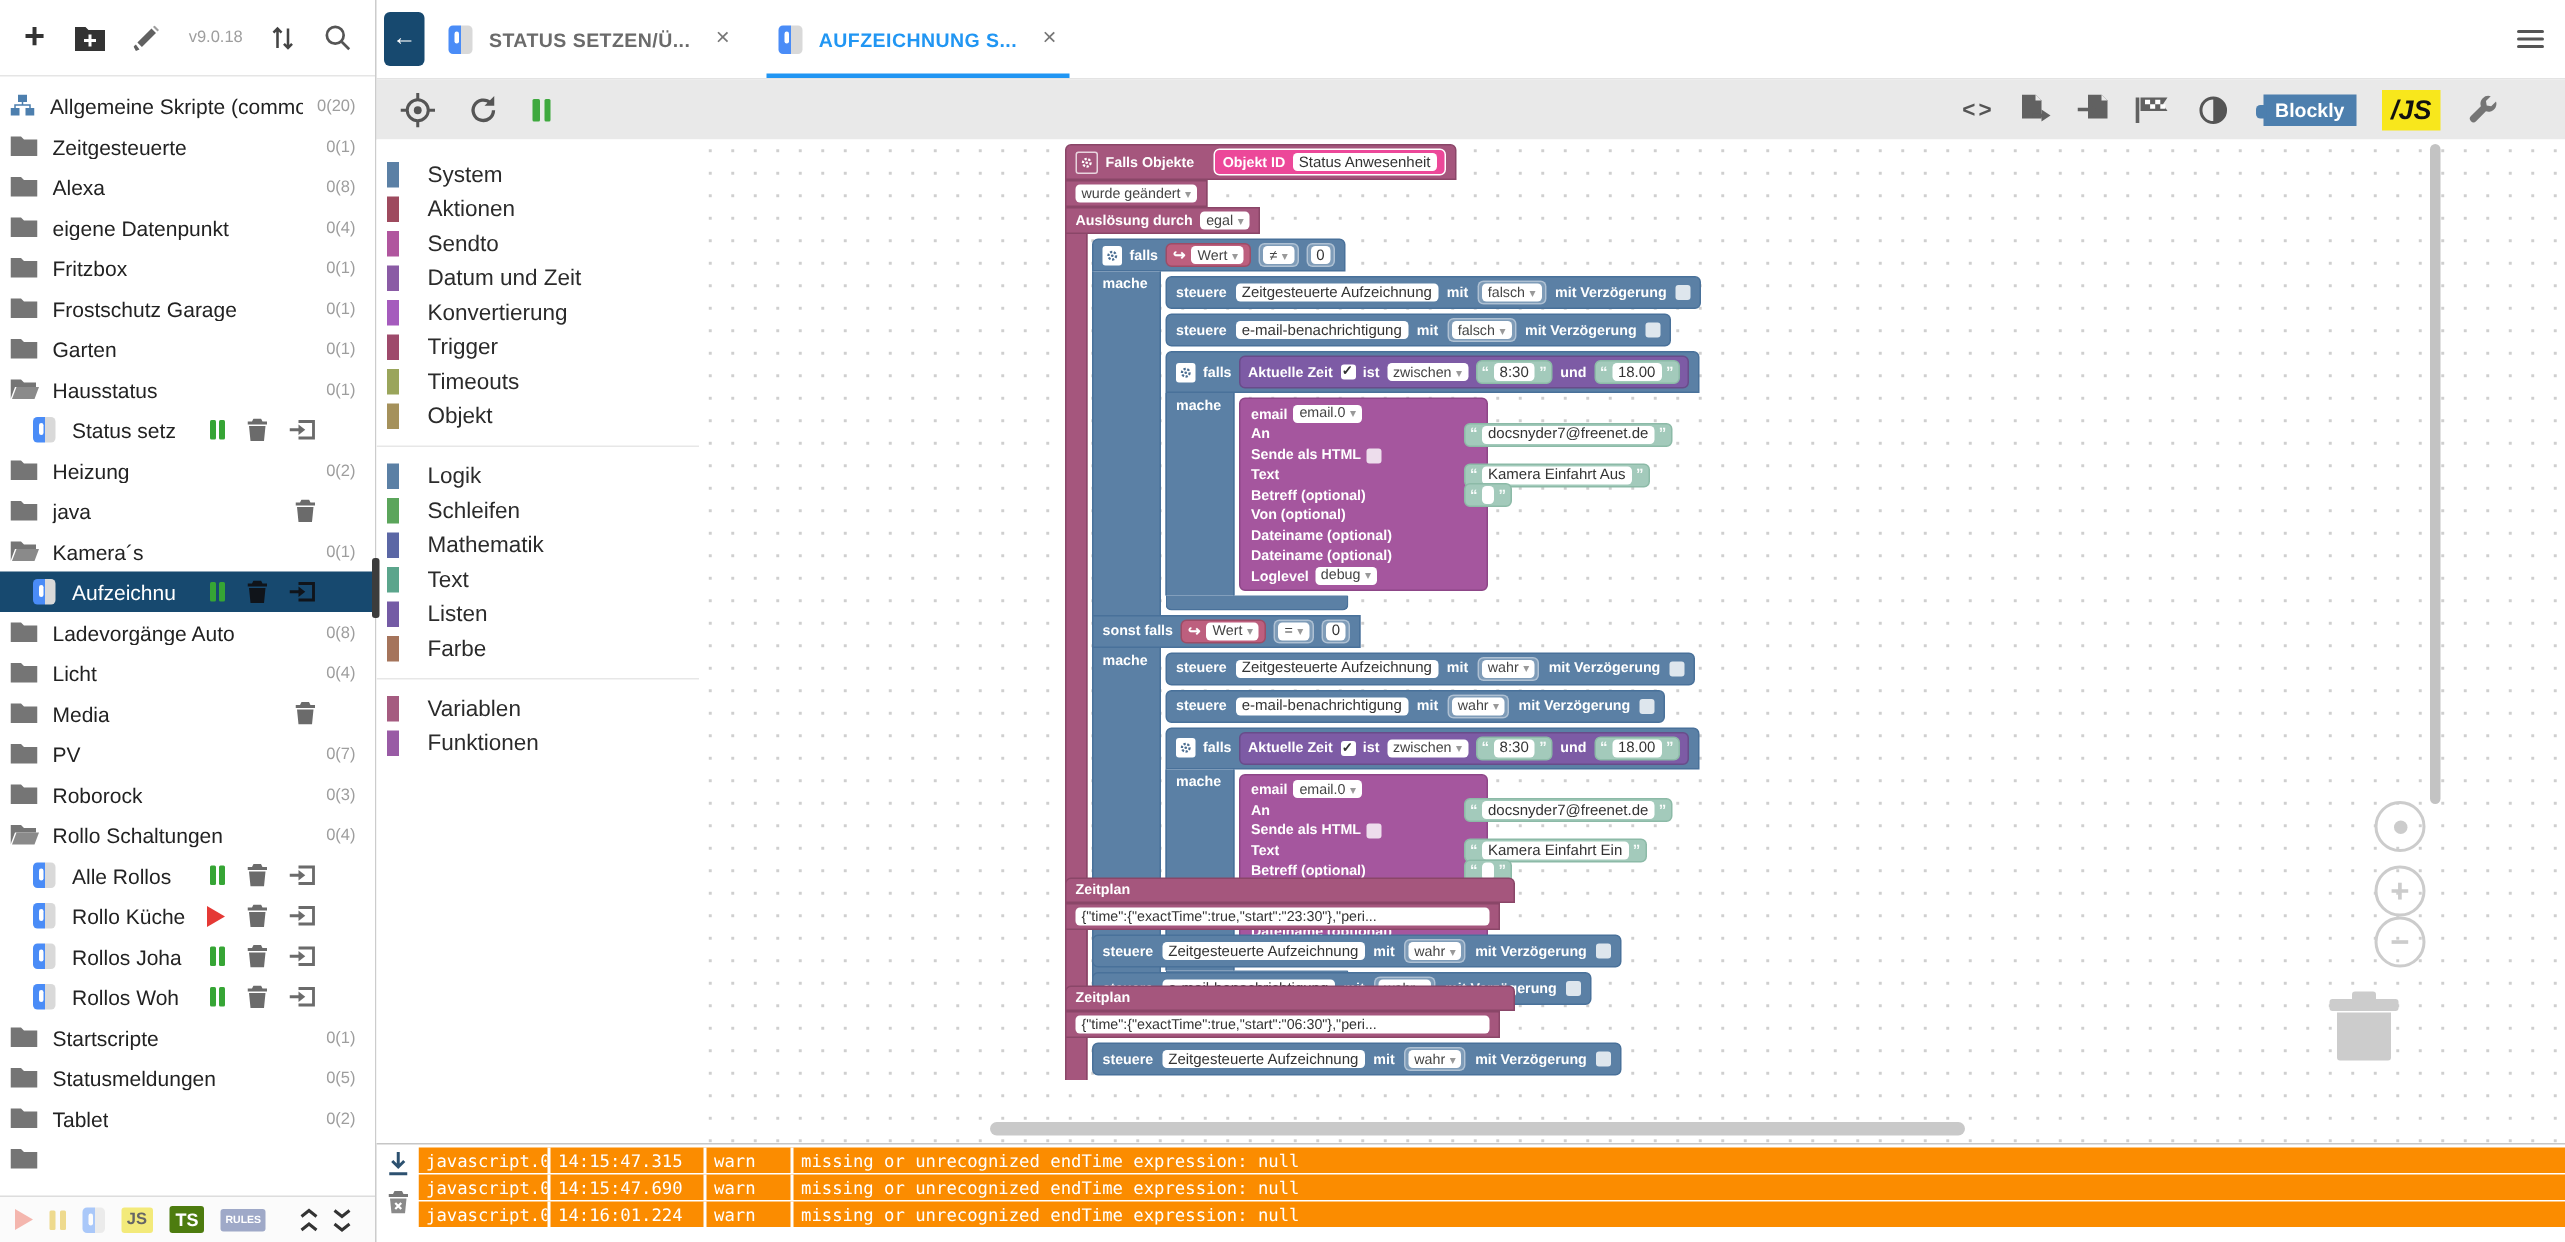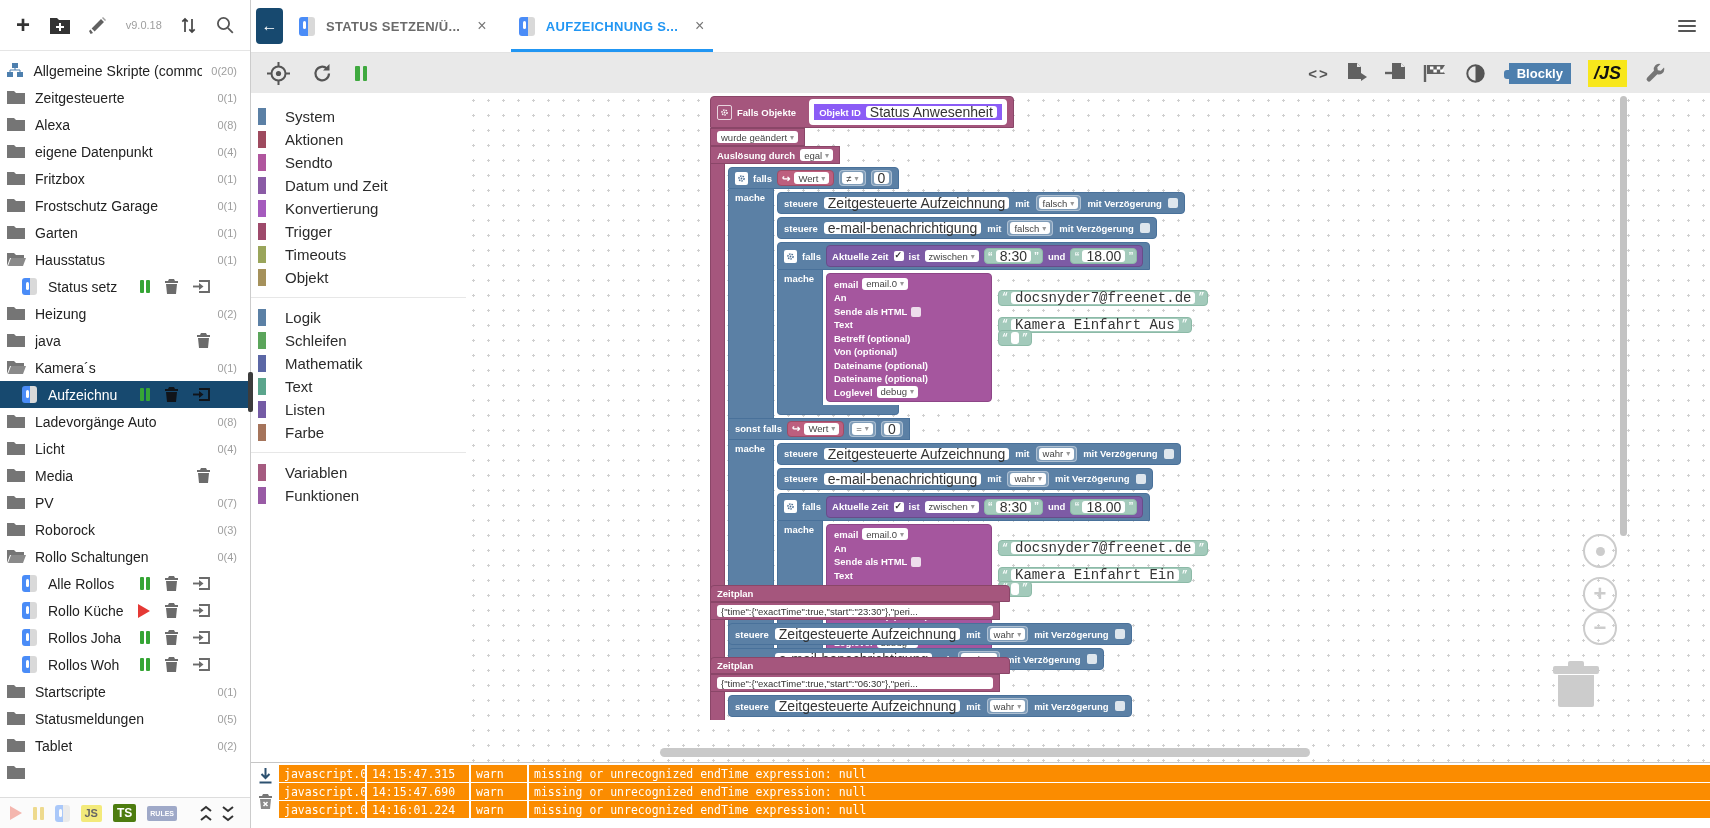--- a/index.html
+++ b/index.html
@@ -73,30 +73,30 @@
   .hrow{background:var(--c);border:1px solid var(--cb);padding:2px 6px;display:flex;align-items:center;gap:5px;width:max-content;white-space:nowrap;}
   .hrow.r1{border-radius:4px 4px 0 0;}
   .body{display:flex;align-items:stretch;width:auto;}
   .do{background:var(--c);border-left:1px solid var(--cb);border-right:1px solid var(--cb);padding:3px 6px 0 6px;min-width:32px;}
   .do.slim{min-width:13px;padding:0;}
   .kids{padding:3px 0 3px 3px;display:flex;flex-direction:column;gap:3px;align-items:flex-start;}
   .foot{height:9px;width:150px;background:var(--c);border:1px solid var(--cb);border-top:none;border-radius:0 0 4px 4px;}
   .sblk{background:#5b80a5;border:1px solid #49719a;border-radius:4px;padding:2px 6px;display:flex;align-items:center;gap:6px;white-space:nowrap;font-size:9.5px;font-weight:bold;color:#fff;}
   .eblk{background:#a5569e;border:1px solid #8d4687;border-radius:4px;padding:3px 7px;width:150px;display:flex;flex-direction:column;gap:1px;}
   .erow{height:12.5px;display:flex;align-items:flex-end;gap:4px;position:relative;white-space:nowrap;}
-  .erow .att{position:absolute;left:164px;top:-1px;font-family:Liberation Mono, monospace;}
-  .fld{background:#fff;color:#333;border-radius:3px;padding:0 4px;font-weight:normal;font-size:14px;height:12px;display:inline-flex;align-items:center;}
+  .erow .att{position:absolute;left:142px;top:-1px;}
+  .fld{background:#fff;color:#333;border-radius:3px;padding:0 4px;font-weight:normal;font-size:10px;height:12px;display:inline-flex;align-items:center;}
   .fld.empty{width:8px;padding:0;}
   .cron{width:268px;overflow:hidden;white-space:nowrap;font-size:9.5px;}
   .dd{background:#fff;color:#444;border-radius:3px;padding:0 4px;font-weight:normal;font-size:9.5px;height:12px;display:inline-flex;align-items:center;gap:3px;cursor:pointer;}
   .dd::after{content:'▾';font-size:8px;color:#999;}
   .shadow{background:rgba(255,255,255,.22);border:1px solid rgba(255,255,255,.38);border-radius:4px;padding:1px 2px;display:inline-flex;}
   .wertblk{background:#bd5f7e;border:1px solid #9d4c66;border-radius:4px;padding:1px 4px;display:inline-flex;align-items:center;gap:4px;}
   .timeblk{background:#7d5ba5;border:1px solid #684c8a;border-radius:4px;padding:2px 5px;display:inline-flex;align-items:center;gap:5px;white-space:nowrap;}
-  .objblk{background:#8b5cf6;border:5px solid #ffffff;border-radius:4px;padding:2px 5px;display:inline-flex;align-items:center;gap:5px;margin-left:8px;}
+  .objblk{background:#ec4899;border:1px solid #ffffff;border-radius:4px;padding:2px 5px;display:inline-flex;align-items:center;gap:5px;margin-left:8px;}
   .str{background:#a3cabb;border:1px solid #8cbaa7;border-radius:4px;padding:1px 3px;display:inline-flex;align-items:center;gap:3px;color:rgba(255,255,255,.95);}
   .str::before{content:'“';font-size:10px;}
   .str::after{content:'”';font-size:10px;}
   .cb{width:10px;height:10px;background:rgba(255,255,255,.8);border-radius:2px;display:inline-block;}
   .cb.checked{background:#fff;position:relative;}
   .cb.checked::after{content:'✓';position:absolute;left:1px;top:-1px;color:#333;font-size:9px;}
   .gearbox{width:13px;height:13px;background:#fff;color:#4a6d91;border-radius:2px;display:inline-flex;align-items:center;justify-content:center;}
   .gearline{width:13px;height:13px;border:1px solid rgba(255,255,255,.75);color:#fff;border-radius:2px;display:inline-flex;align-items:center;justify-content:center;}
   .wicn{font-size:10px;}
 

